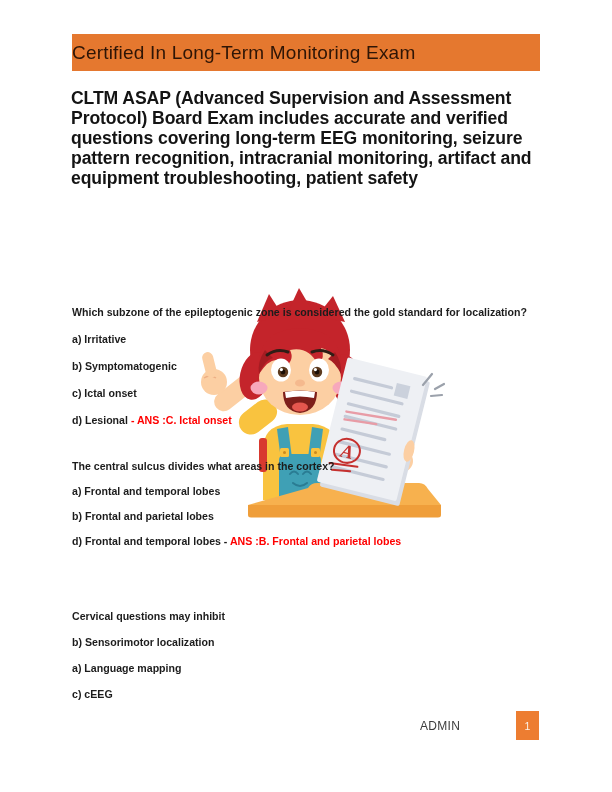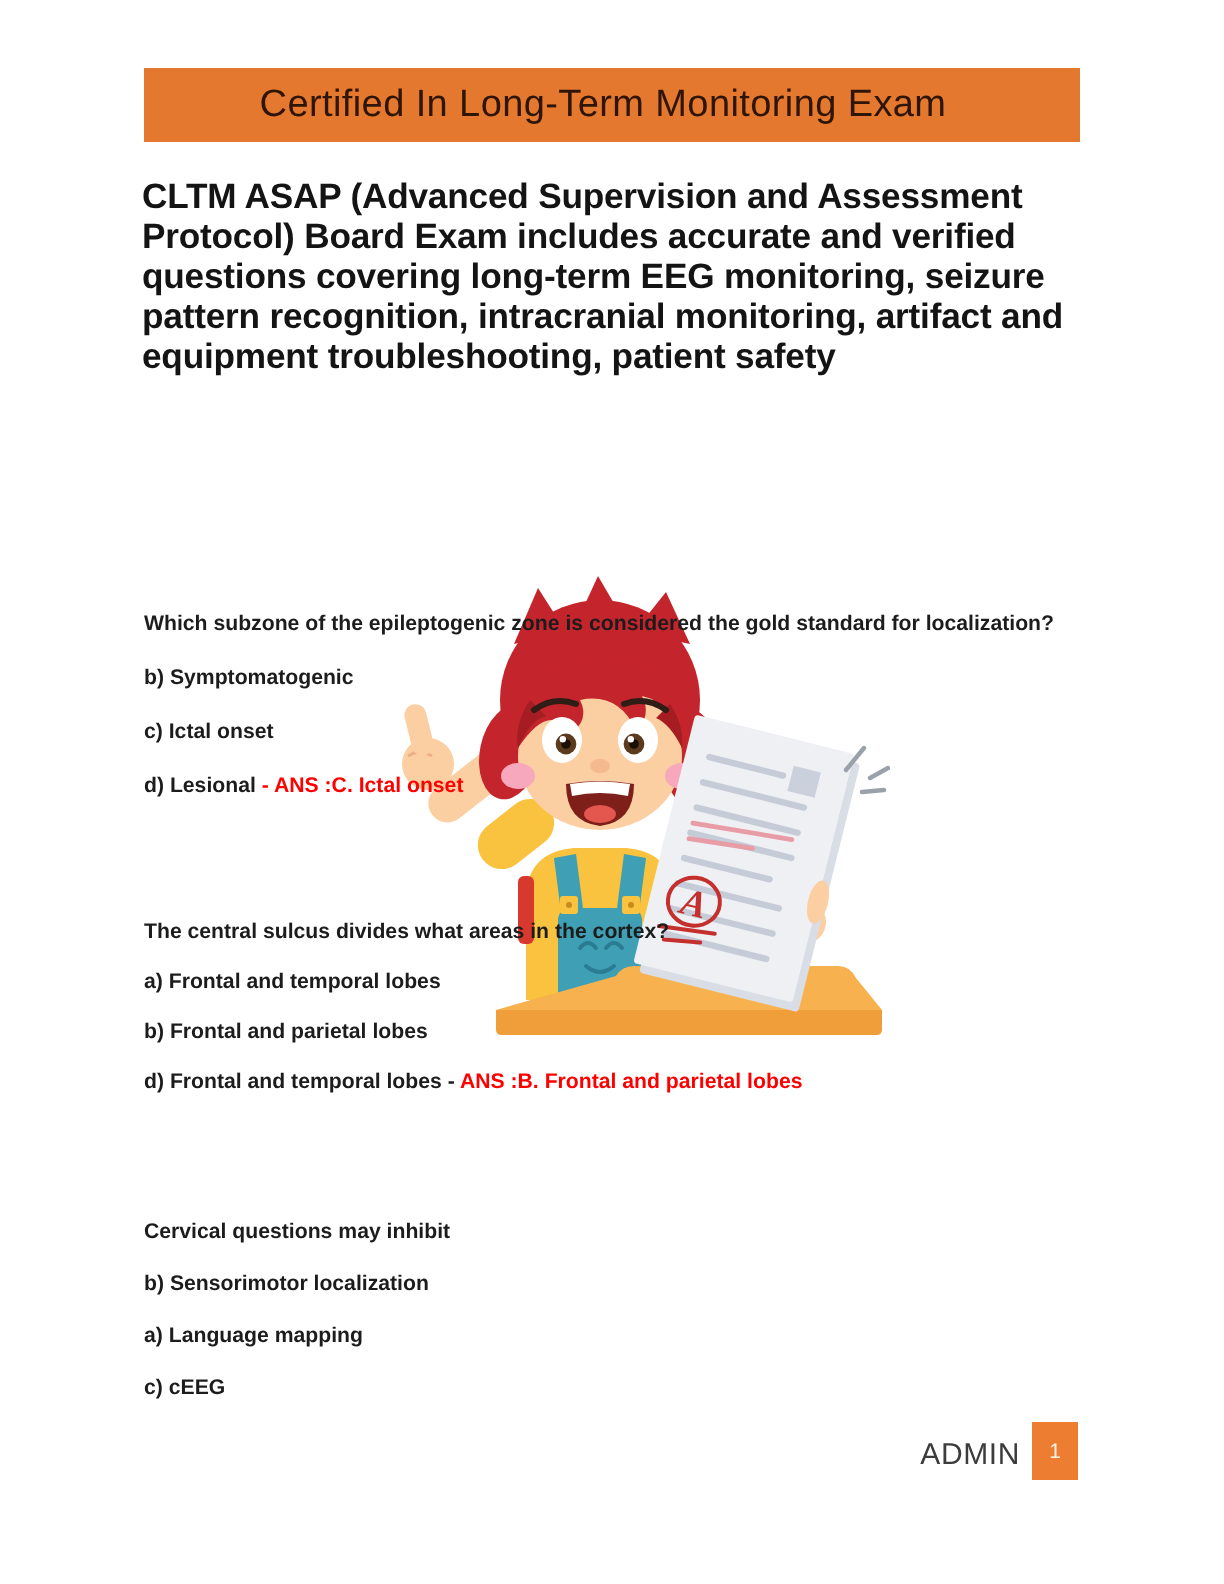--- a/index.html
+++ b/index.html
@@ -4,42 +4,42 @@
 <style>
   html,body{margin:0;padding:0}
   body{
     width:612px;height:792px;position:relative;background:#ffffff;
     font-family:"Liberation Sans",sans-serif;overflow:hidden;
   }
   .abs{position:absolute}
   
   .header-bar{
     left:72px;top:34px;width:468px;height:37px;background:#E5782F;
-    display:flex;align-items:center;justify-content:center;
+    display:flex;align-items:center;justify-content:flex-start;
     padding-right:9px;box-sizing:border-box;z-index:2;
   }
   .header-title{font-size:19px;color:#2E1506;letter-spacing:.2px;white-space:nowrap}
   
   .intro{
     left:71px;top:88px;width:480px;font-size:17.6px;font-weight:bold;
     line-height:20px;color:#141414;letter-spacing:-.1px;z-index:2;
   }
   
   .q{left:72px;width:500px;z-index:3}
   .q .line{font-size:10.6px;font-weight:bold;color:#1c1c1c;white-space:nowrap}
   .q1{top:306px}.q1 .line{height:27px}
   .q2{top:460px}.q2 .line{height:25px}
   .q3{top:610px}.q3 .line{height:26px}
   .red{color:#FF0000}
   
   .illu{left:195px;top:288px;width:250px;height:235px;z-index:1}
   .illu text{font-family:"Liberation Serif",serif}
   
   .admin{
-    left:420px;top:719px;width:90px;text-align:right;font-size:15px;
+    left:420px;top:719px;width:90px;font-size:12px;
     color:#3c3c3c;letter-spacing:.3px;z-index:2;
   }
   .page-box{
     left:516px;top:711px;width:23px;height:29px;background:#ED7D31;
     color:#FBF3E8;font-size:10.5px;display:flex;align-items:center;
     justify-content:center;z-index:2;
   }
 </style>
 </head>
 <body>
@@ -116,20 +116,21 @@
     <path d="M-34,60 L-6,57 M-30,66 L-12,63" stroke="#C5302E" stroke-width="2" fill="none" stroke-linecap="round"></path>
   </g>
   <ellipse cx="214" cy="163" rx="5" ry="11" transform="rotate(14 214 163)" fill="#FCCFA3"></ellipse>
   <g>
     <path d="M228,97 L237,86 M240,101 L249,96 M236,108 L247,107" stroke="#9BA1AB" stroke-width="2.2" fill="none" stroke-linecap="round"></path>
   </g>
 </svg>
 
 <div class="abs q q1">
   <div class="line">Which subzone of the epileptogenic zone is considered the gold standard for localization?</div>
+  <div class="line">a) Irritative</div>
   <div class="line">b) Symptomatogenic</div>
   <div class="line">c) Ictal onset</div>
   <div class="line"><span>d) Lesional </span><span class="red">- ANS :C. Ictal onset</span></div>
 </div>
 
 <div class="abs q q2">
   <div class="line">The central sulcus divides what areas in the cortex?</div>
   <div class="line">a) Frontal and temporal lobes</div>
   <div class="line">b) Frontal and parietal lobes</div>
   <div class="line"><span>d) Frontal and temporal lobes - </span><span class="red">ANS :B. Frontal and parietal lobes</span></div>

